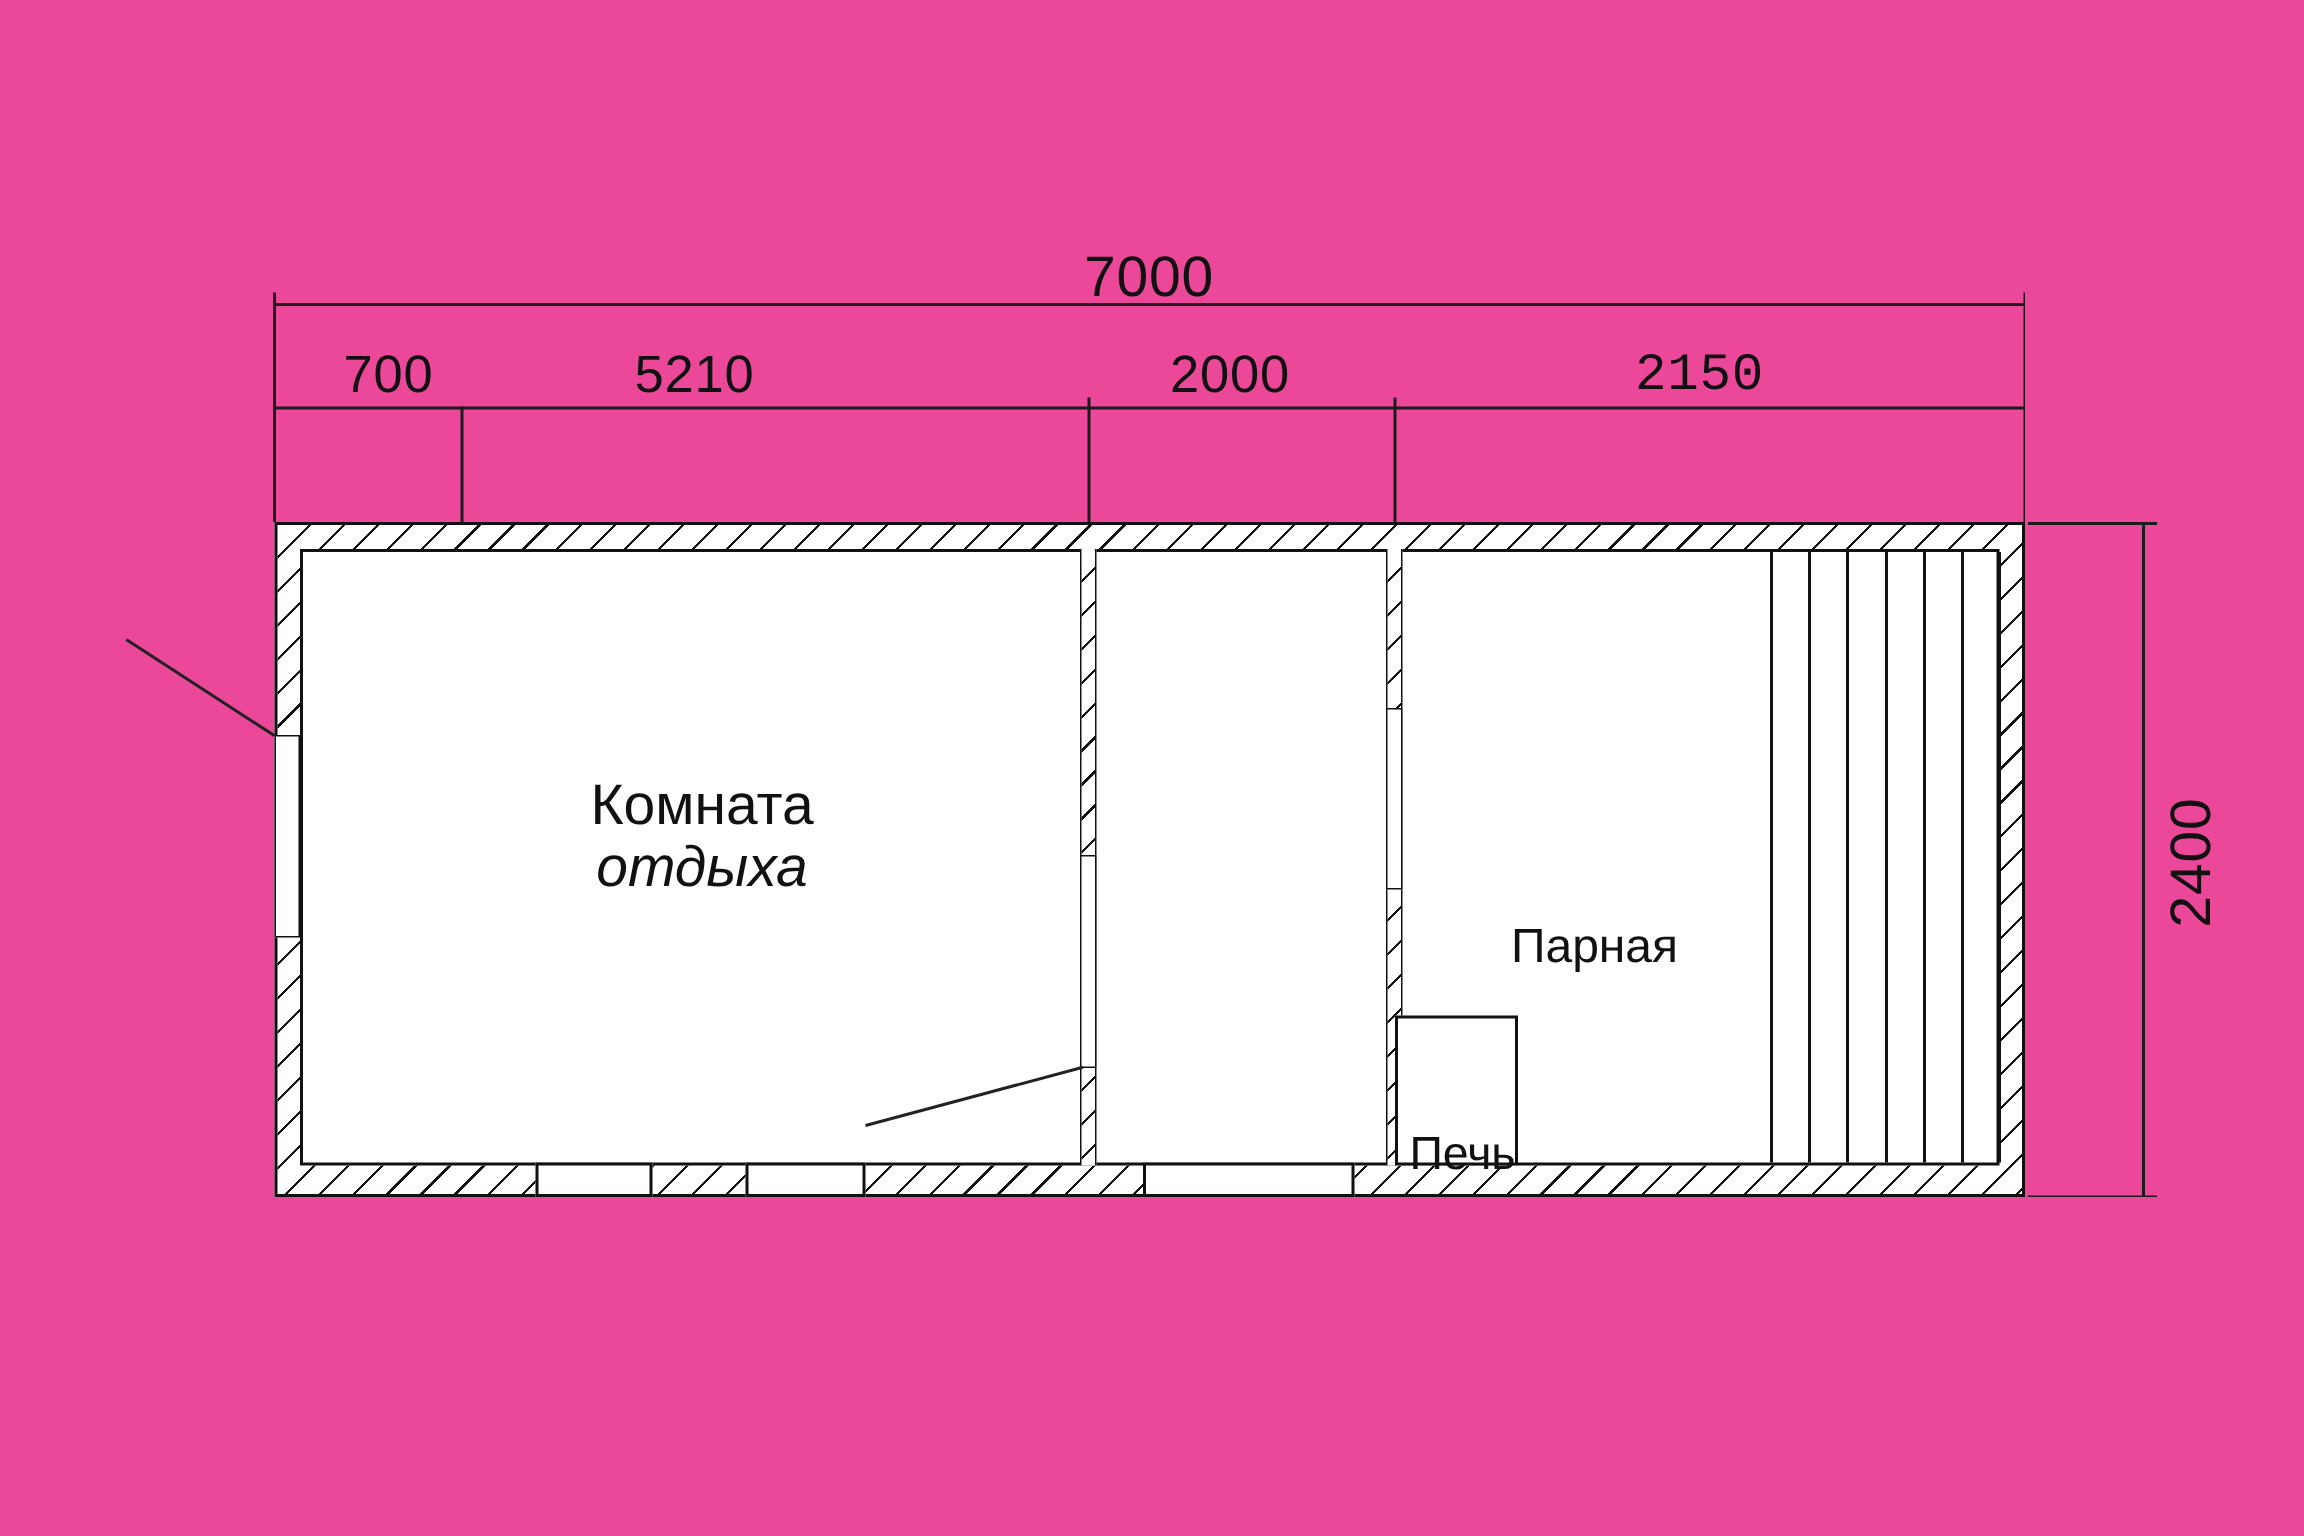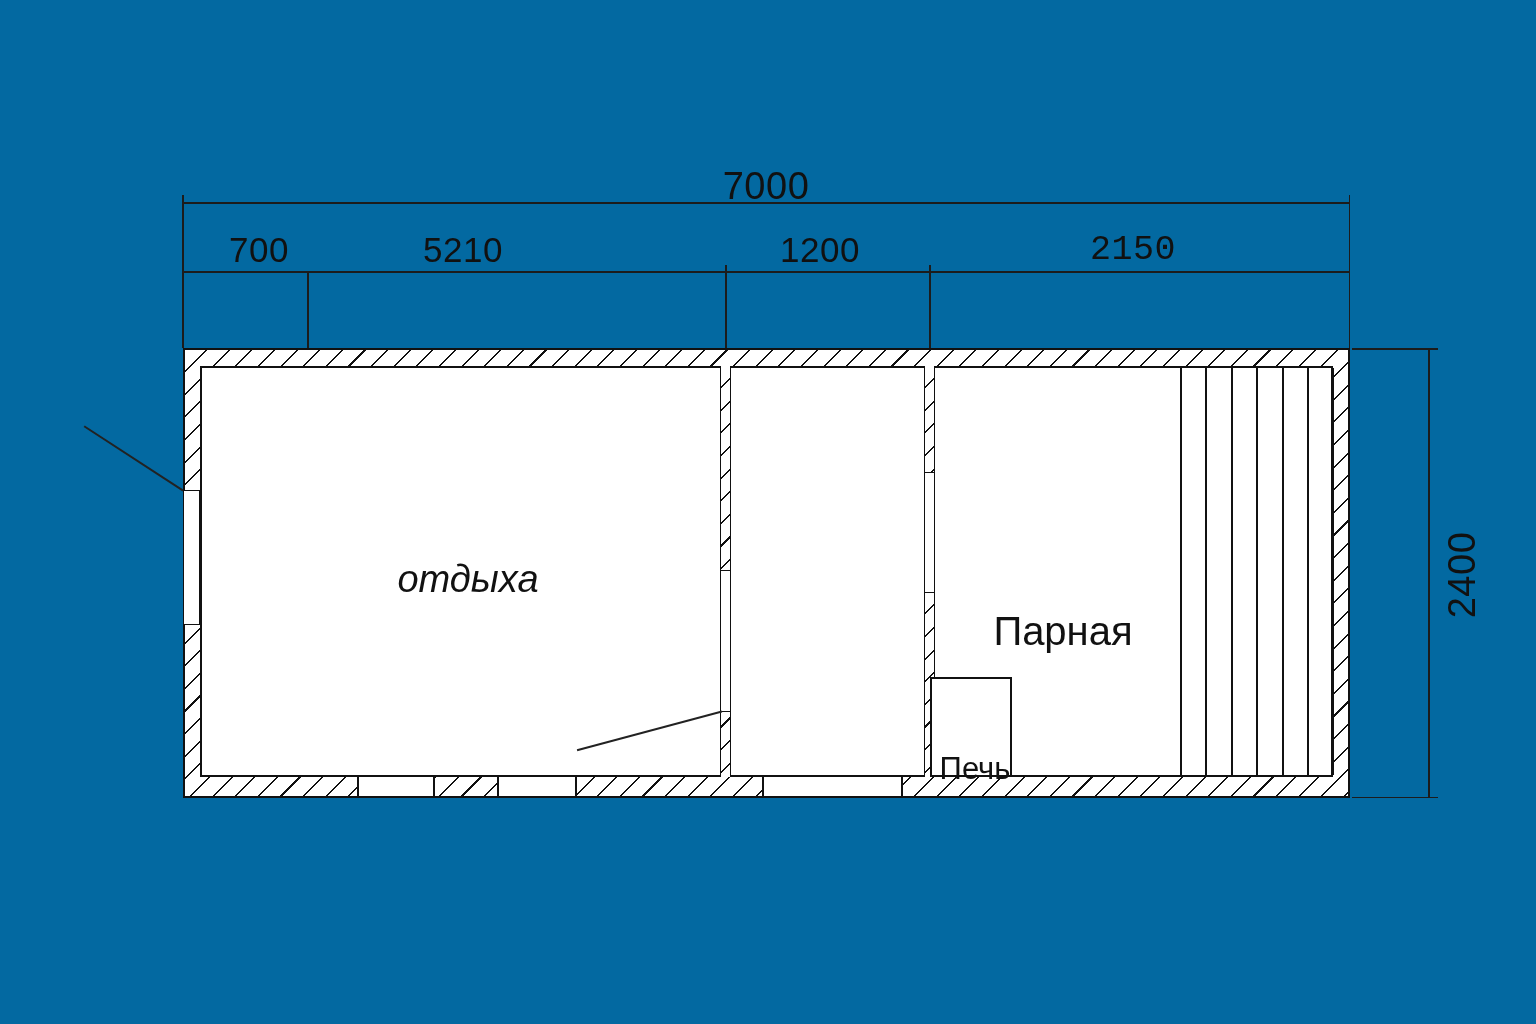--- a/index.html
+++ b/index.html
@@ -1,17 +1,17 @@
 <!DOCTYPE html>
 <html><head>
 <meta charset="utf-8">
 <style>
   html,body{margin:0;padding:0;background:#fff;}
   #canvas{
-    position:relative;width:1536px;height:1024px;background:#0369a1;overflow:hidden;
+    position:relative;width:1536px;height:1024px;background:#ec4899;overflow:hidden;
     font-family:"Liberation Sans", sans-serif;color:#111;
   }
   .abs{position:absolute;}
   
   .hline{position:absolute;height:2px;background:#111;}
   .vline{position:absolute;width:2px;background:#111;}
   .thin{background:#1c1c1c;}
   
   .hatch{
     background-image:repeating-linear-gradient(135deg,
@@ -74,21 +74,21 @@
   <div class="vline thin" style="left:725px;top:265px;width:1.5px;height:101px;"></div>
   <div class="vline thin" style="left:929px;top:265px;width:1.5px;height:101px;"></div>
 
   <div class="vline thin" style="left:1428px;top:349px;width:1.5px;height:449px;"></div>
   <div class="hline thin" style="left:1352px;top:348px;width:86px;height:1.5px;"></div>
   <div class="hline thin" style="left:1352px;top:796.5px;width:86px;height:1.5px;"></div>
 
   <div class="dim-text" style="left:766px;top:186px;font-size:38px;">7000</div>
   <div class="dim-text" style="left:259px;top:250px;">700</div>
   <div class="dim-text" style="left:463px;top:250px;">5210</div>
-  <div class="dim-text" style="left:820px;top:250px;">1200</div>
+  <div class="dim-text" style="left:820px;top:250px;">2000</div>
   <div class="dim-text" style="left:1133px;top:250px;font-family:Liberation Mono, monospace;">2150</div>
   <div class="dim-text rot" style="left:1462px;top:575px;font-size:38px;">2400</div>
 
   <div class="abs outer-wall hatch"></div>
   <div class="abs inner-hole"></div>
 
   <div class="abs int-wall hatch" style="left:720px;"></div>
   <div class="abs int-wall hatch" style="left:924px;"></div>
 
   <div class="opening" style="left:720px;top:570px;width:11px;height:142px;"></div>
@@ -100,17 +100,18 @@
   <div class="window" style="left:497px;width:80px;"></div>
   <div class="window" style="left:762px;width:141px;"></div>
 
   <div class="swing" style="left:183px;top:490px;width:118px;transform:rotate(213deg);"></div>
   <div class="swing" style="left:722px;top:711px;width:150px;transform:rotate(165deg);"></div>
 
   <div class="abs bench"></div>
 
   <div class="abs stove"></div>
 
+  <div class="room-text" style="left:468px;top:538px;font-size:38px;">Комната</div>
   <div class="room-text" style="left:468px;top:579px;font-size:38px;font-style:italic;">отдыха</div>
-  <div class="room-text" style="left:1063px;top:631px;font-size:40px;">Парная</div>
+  <div class="room-text" style="left:1063px;top:631px;font-size:32px;">Парная</div>
   <div class="room-text" style="left:975px;top:769px;font-size:31px;">Печь</div>
 
 </div>
 
 </body></html>

